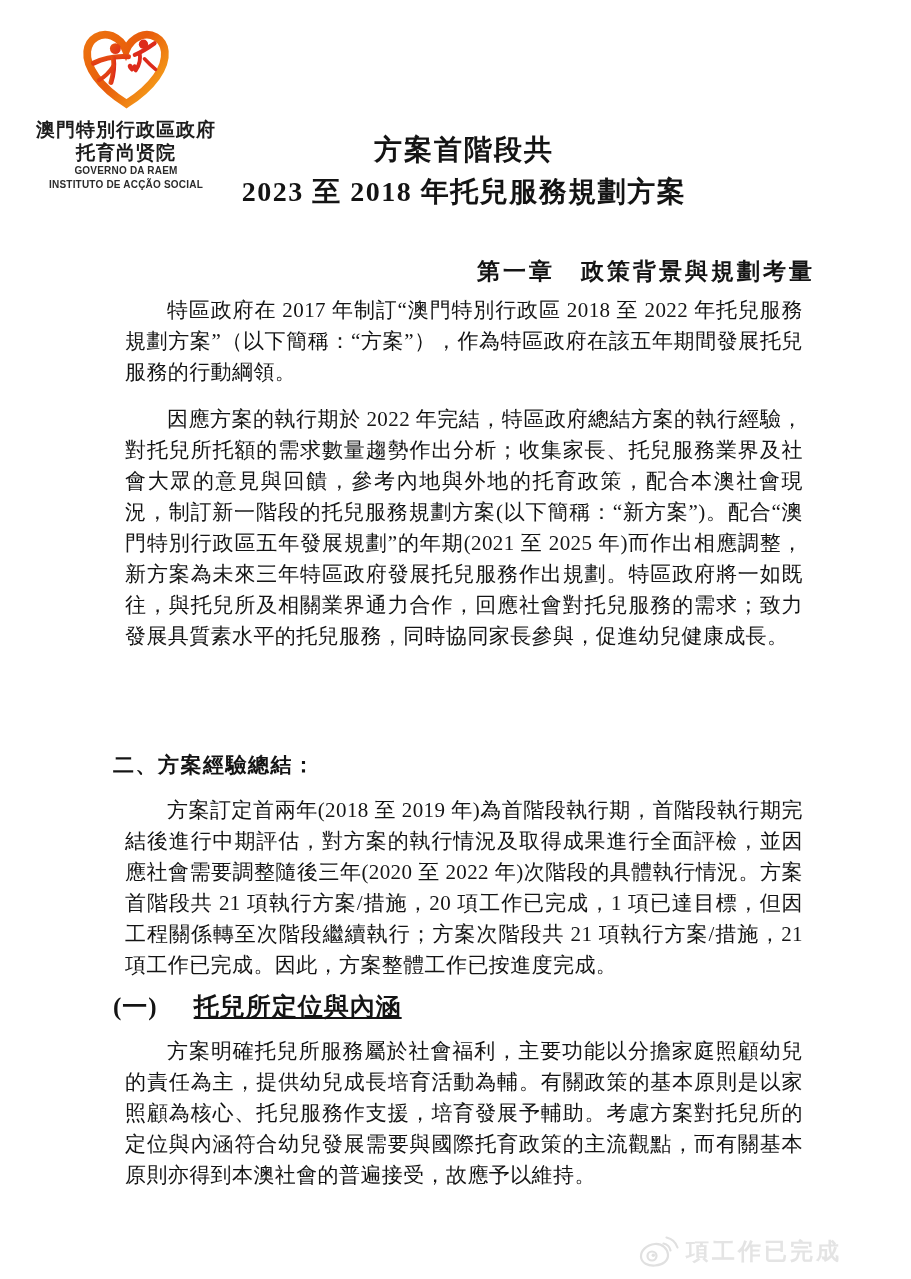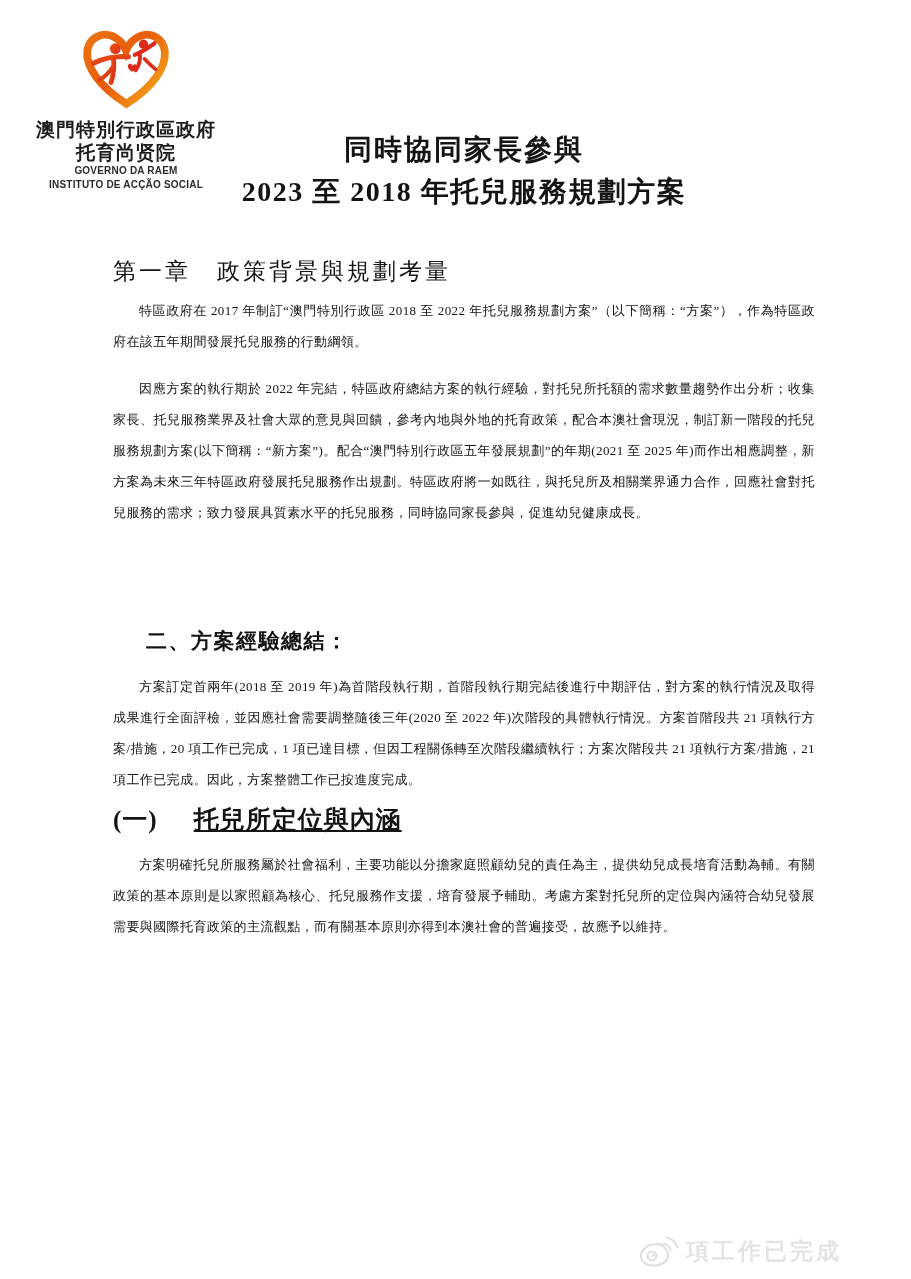--- a/index.html
+++ b/index.html
@@ -18,30 +18,30 @@
     font-family:"Liberation Sans","DejaVu Sans",sans-serif;
   }
   .logo-heart { display:block; margin:0 auto 8px auto; }
   .org-zh { font-size:19px; font-weight:bold; color:#1d1d1d; line-height:23px; letter-spacing:1px; }
   .org-pt { font-size:10px; font-weight:bold; color:#2b2b2b; line-height:13.5px; letter-spacing:0.2px; }
   
   .content { position:absolute; left:113px; top:0; width:702px; }
   .doc-title { text-align:center; font-weight:bold; font-size:28px; line-height:34px; letter-spacing:2px; margin:0; }
   .doc-title.l1 { margin-top:133px; }
   .doc-title.l2 { margin-top:8px; letter-spacing:1.5px; }
-  .chapter { text-align:left; font-weight:normal; font-size:23px; line-height:28px; letter-spacing:3px; margin:49px 0 0 0; }
+  .chapter { text-align:right; font-weight:bold; font-size:23px; line-height:28px; letter-spacing:3px; margin:49px 0 0 0; }
   .sec-heading { font-weight:bold; font-size:21px; line-height:28px; letter-spacing:1.5px; margin:45px 0 0 0; }
-  .sec-heading.second { margin-top:99px;margin-left:33px; }
+  .sec-heading.second { margin-top:99px; }
   .sub-heading { font-weight:bold; font-size:25px; line-height:28px; letter-spacing:1px; margin:11px 0 0 0;text-decoration:underline; }
   .sub-heading .sub-num { display:inline-block; margin-right:36px; }
   p.body {
-    font-size:13px; line-height:31px;
+    font-size:21px; line-height:31px;
     text-align:justify; text-indent:2em;
     letter-spacing:0.4px;
-    margin:0;
+    margin:12px;
   }
   p.body.p1 { margin-top:9px; }
   p.body.p2 { margin-top:16px; }
   p.body.p3 { margin-top:16px; }
   p.body.p4 { margin-top:15px; }
   
   .watermark {
     position:absolute; right:16px; bottom:11px;
     display:flex; align-items:center; gap:6px;
     user-select:none;
@@ -83,21 +83,21 @@
         <path d="M55.5 49 C51.5 46 50 42.5 52.5 41 C54.3 40 56 41 56.2 43 C56.8 41.2 58.6 40.6 60 41.8 C62 43.6 60 47 55.5 49 Z" fill="#dd2b1b"></path>
       </g>
     </svg>
     <div class="org-zh">澳門特別行政區政府</div>
     <div class="org-zh">托育尚贤院</div>
     <div class="org-pt">GOVERNO DA RAEM</div>
     <div class="org-pt">INSTITUTO DE ACÇÃO SOCIAL</div>
   </div>
 
   <div class="content">
-    <div class="doc-title l1">同時協同家長參與</div>
+    <div class="doc-title l1">方案首階段共</div>
     <div class="doc-title l2">2023 至 2018 年托兒服務規劃方案</div>
 
     <div class="chapter">第一章　政策背景與規劃考量</div>
 
     <p class="body p1">特區政府在 2017 年制訂“澳門特別行政區 2018 至 2022 年托兒服務規劃方案”（以下簡稱：“方案”），作為特區政府在該五年期間發展托兒服務的行動綱領。</p>
     <p class="body p2">因應方案的執行期於 2022 年完結，特區政府總結方案的執行經驗，對托兒所托額的需求數量趨勢作出分析；收集家長、托兒服務業界及社會大眾的意見與回饋，參考內地與外地的托育政策，配合本澳社會現況，制訂新一階段的托兒服務規劃方案(以下簡稱：“新方案”)。配合“澳門特別行政區五年發展規劃”的年期(2021 至 2025 年)而作出相應調整，新方案為未來三年特區政府發展托兒服務作出規劃。特區政府將一如既往，與托兒所及相關業界通力合作，回應社會對托兒服務的需求；致力發展具質素水平的托兒服務，同時協同家長參與，促進幼兒健康成長。</p>
 
     <div class="sec-heading second">二、方案經驗總結：</div>
     <p class="body p3">方案訂定首兩年(2018 至 2019 年)為首階段執行期，首階段執行期完結後進行中期評估，對方案的執行情況及取得成果進行全面評檢，並因應社會需要調整隨後三年(2020 至 2022 年)次階段的具體執行情況。方案首階段共 21 項執行方案/措施，20 項工作已完成，1 項已達目標，但因工程關係轉至次階段繼續執行；方案次階段共 21 項執行方案/措施，21 項工作已完成。因此，方案整體工作已按進度完成。</p>
 

